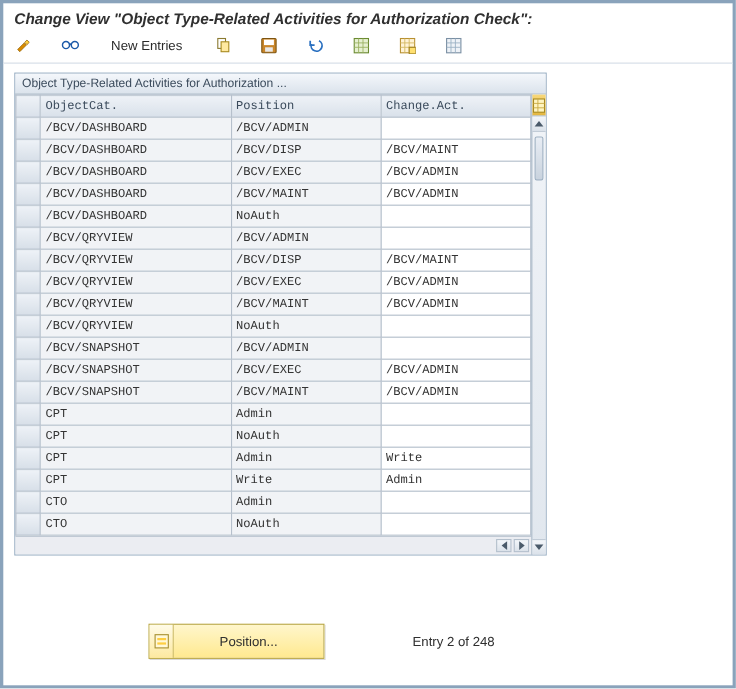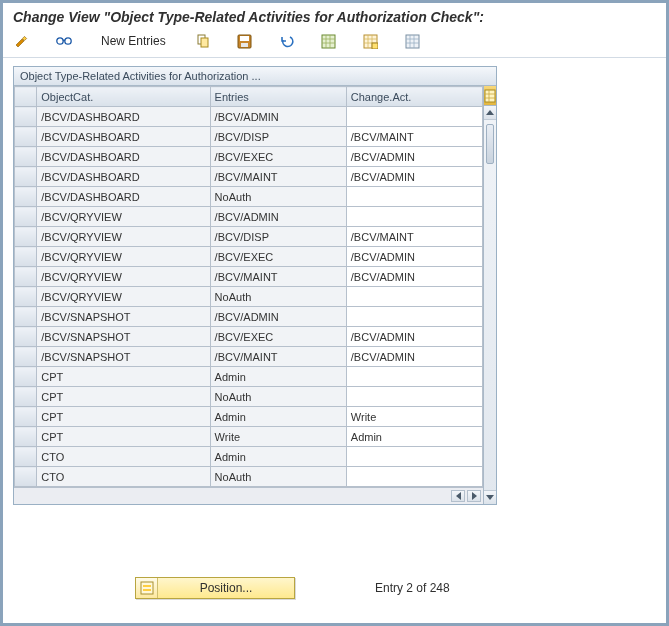--- a/index.html
+++ b/index.html
@@ -70,21 +70,21 @@
   .vscroll .down { border-top:1px solid #c1cbd6; border-bottom:none; position:absolute; bottom:0; left:0; right:0;}
   .vscroll .thumb {
     position:absolute; left:2px; right:2px; top:38px; height:40px;
     background: linear-gradient(#e8edf4,#c9d3de);
     border:1px solid #9eb0c2; border-radius:2px;
   }
   .vscroll .tri { width:0;height:0;border-left:4px solid transparent;border-right:4px solid transparent; }
   .vscroll .up .tri{ border-bottom:5px solid #4a5a6a;}
   .vscroll .down .tri{ border-top:5px solid #4a5a6a;}
 
-  table.grid { border-collapse: collapse; width: 100%; table-layout: fixed; }
+  table.grid { border-collapse: collapse; width: 100%; table-layout: fixed; font-family: Liberation Mono, monospace; }
   table.grid th, table.grid td {
     border: 1px solid #b6c0cc;
     padding: 2px 4px;
     height: 20px;
     font-size: 11px;
     overflow:hidden; white-space: nowrap;
   }
   table.grid th {
     background: linear-gradient(#eef2f7,#d9e1ea);
     color:#3b4b5c; text-align:left; font-weight:normal;
@@ -112,21 +112,21 @@
 
   .footer {
     position:absolute; left:0; right:0; bottom: 24px;
     display:flex; align-items:center; gap: 80px;
     padding-left: 132px;
   }
   .pos-btn {
     display:flex; align-items:center;
     background: linear-gradient(#fff6cc,#ffe98f);
     border:1px solid #b8a540;
-    height: 22px; width: 160px;
+    height: 32px; width: 160px;
     box-shadow: 1px 1px 0 rgba(0,0,0,0.15);
   }
   .pos-btn .icon-box{
     width:22px; height:100%;
     display:flex;align-items:center;justify-content:center;
     border-right:1px solid #cfbf70;
     background: linear-gradient(#fffbe8,#fde9a0);
   }
   .pos-btn .lbl { flex:1; text-align:center; font-size:12px; color:#303030;}
   .entry-txt { font-size:12px; color:#2f2f2f; }
@@ -203,21 +203,21 @@
         <colgroup>
               <col class="csel">
               <col class="c1">
               <col class="c2">
               <col class="c3">
             </colgroup>
         <thead>
           <tr>
             <th class="rowsel"></th>
             <th>ObjectCat.</th>
-            <th>Entries</th>
+            <th>Position</th>
             <th>Change.Act.</th>
           </tr>
         </thead>
         <tbody id="grid-rows">
               <tr>
                 <td class="rowsel"></td>
                 <td class="cell-ro">/BCV/DASHBOARD</td>
                 <td class="cell-ro">/BCV/ADMIN</td>
                 <td class="cell-edit"></td>
               </tr>

